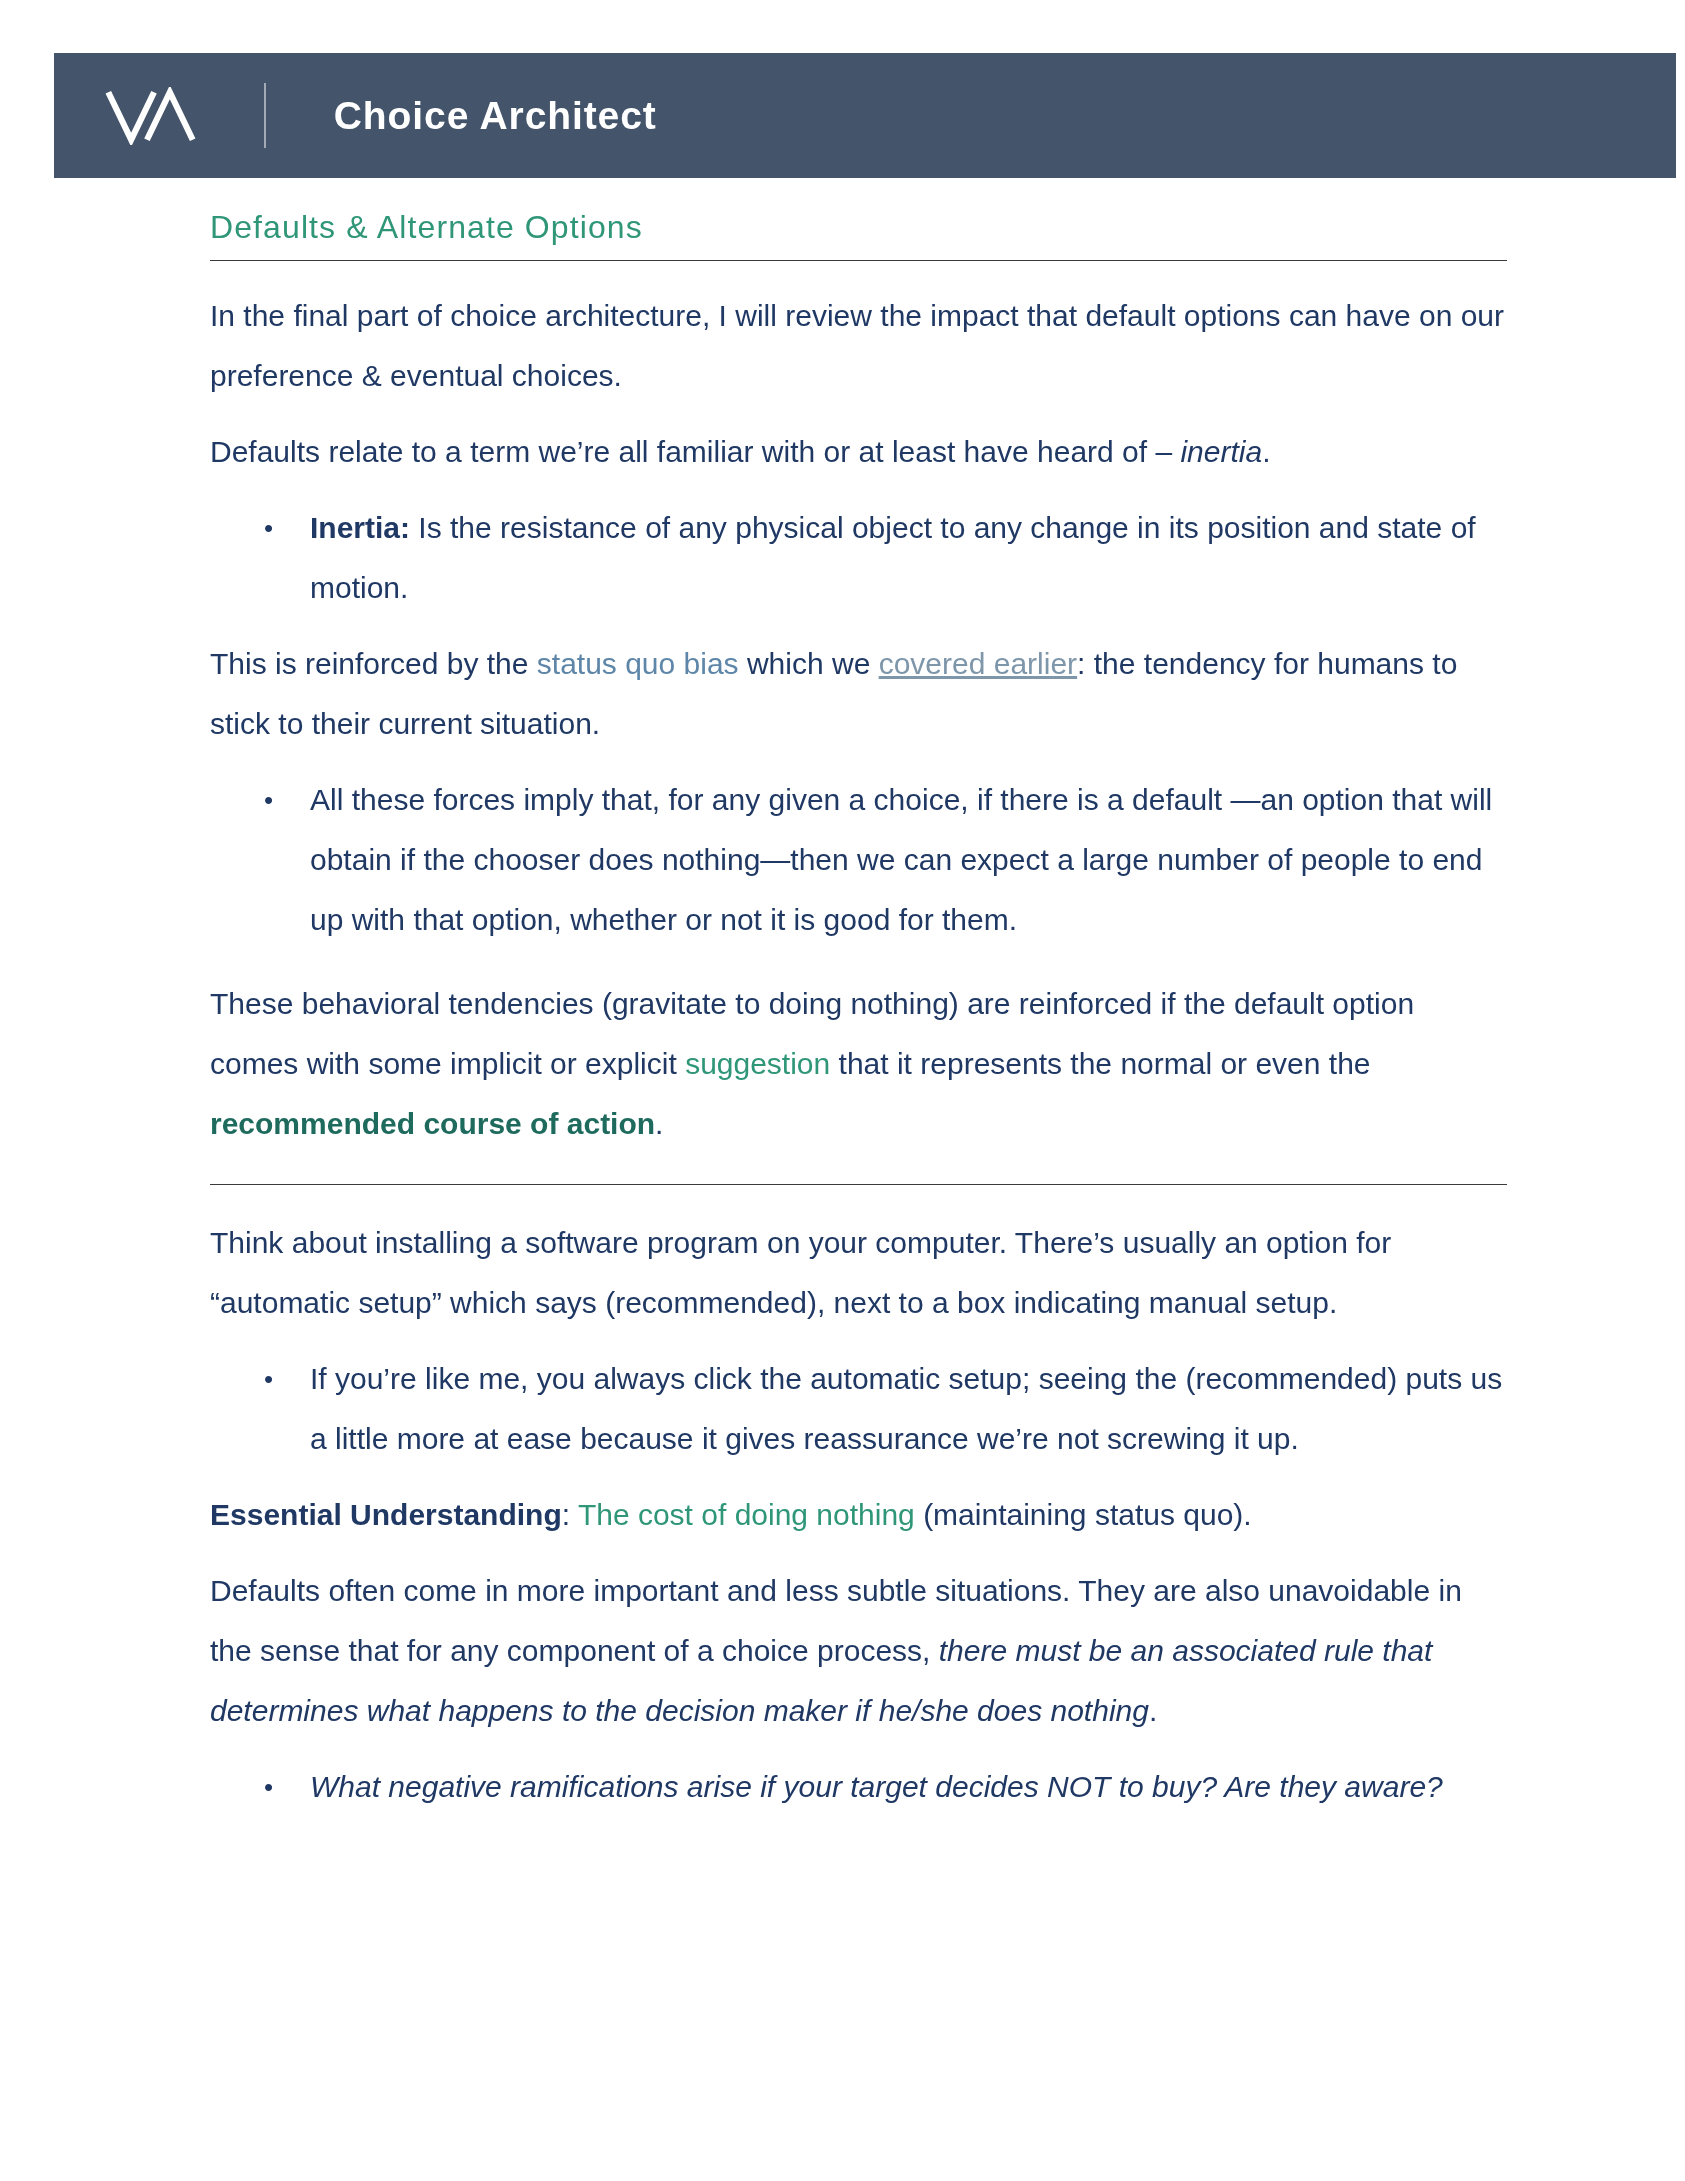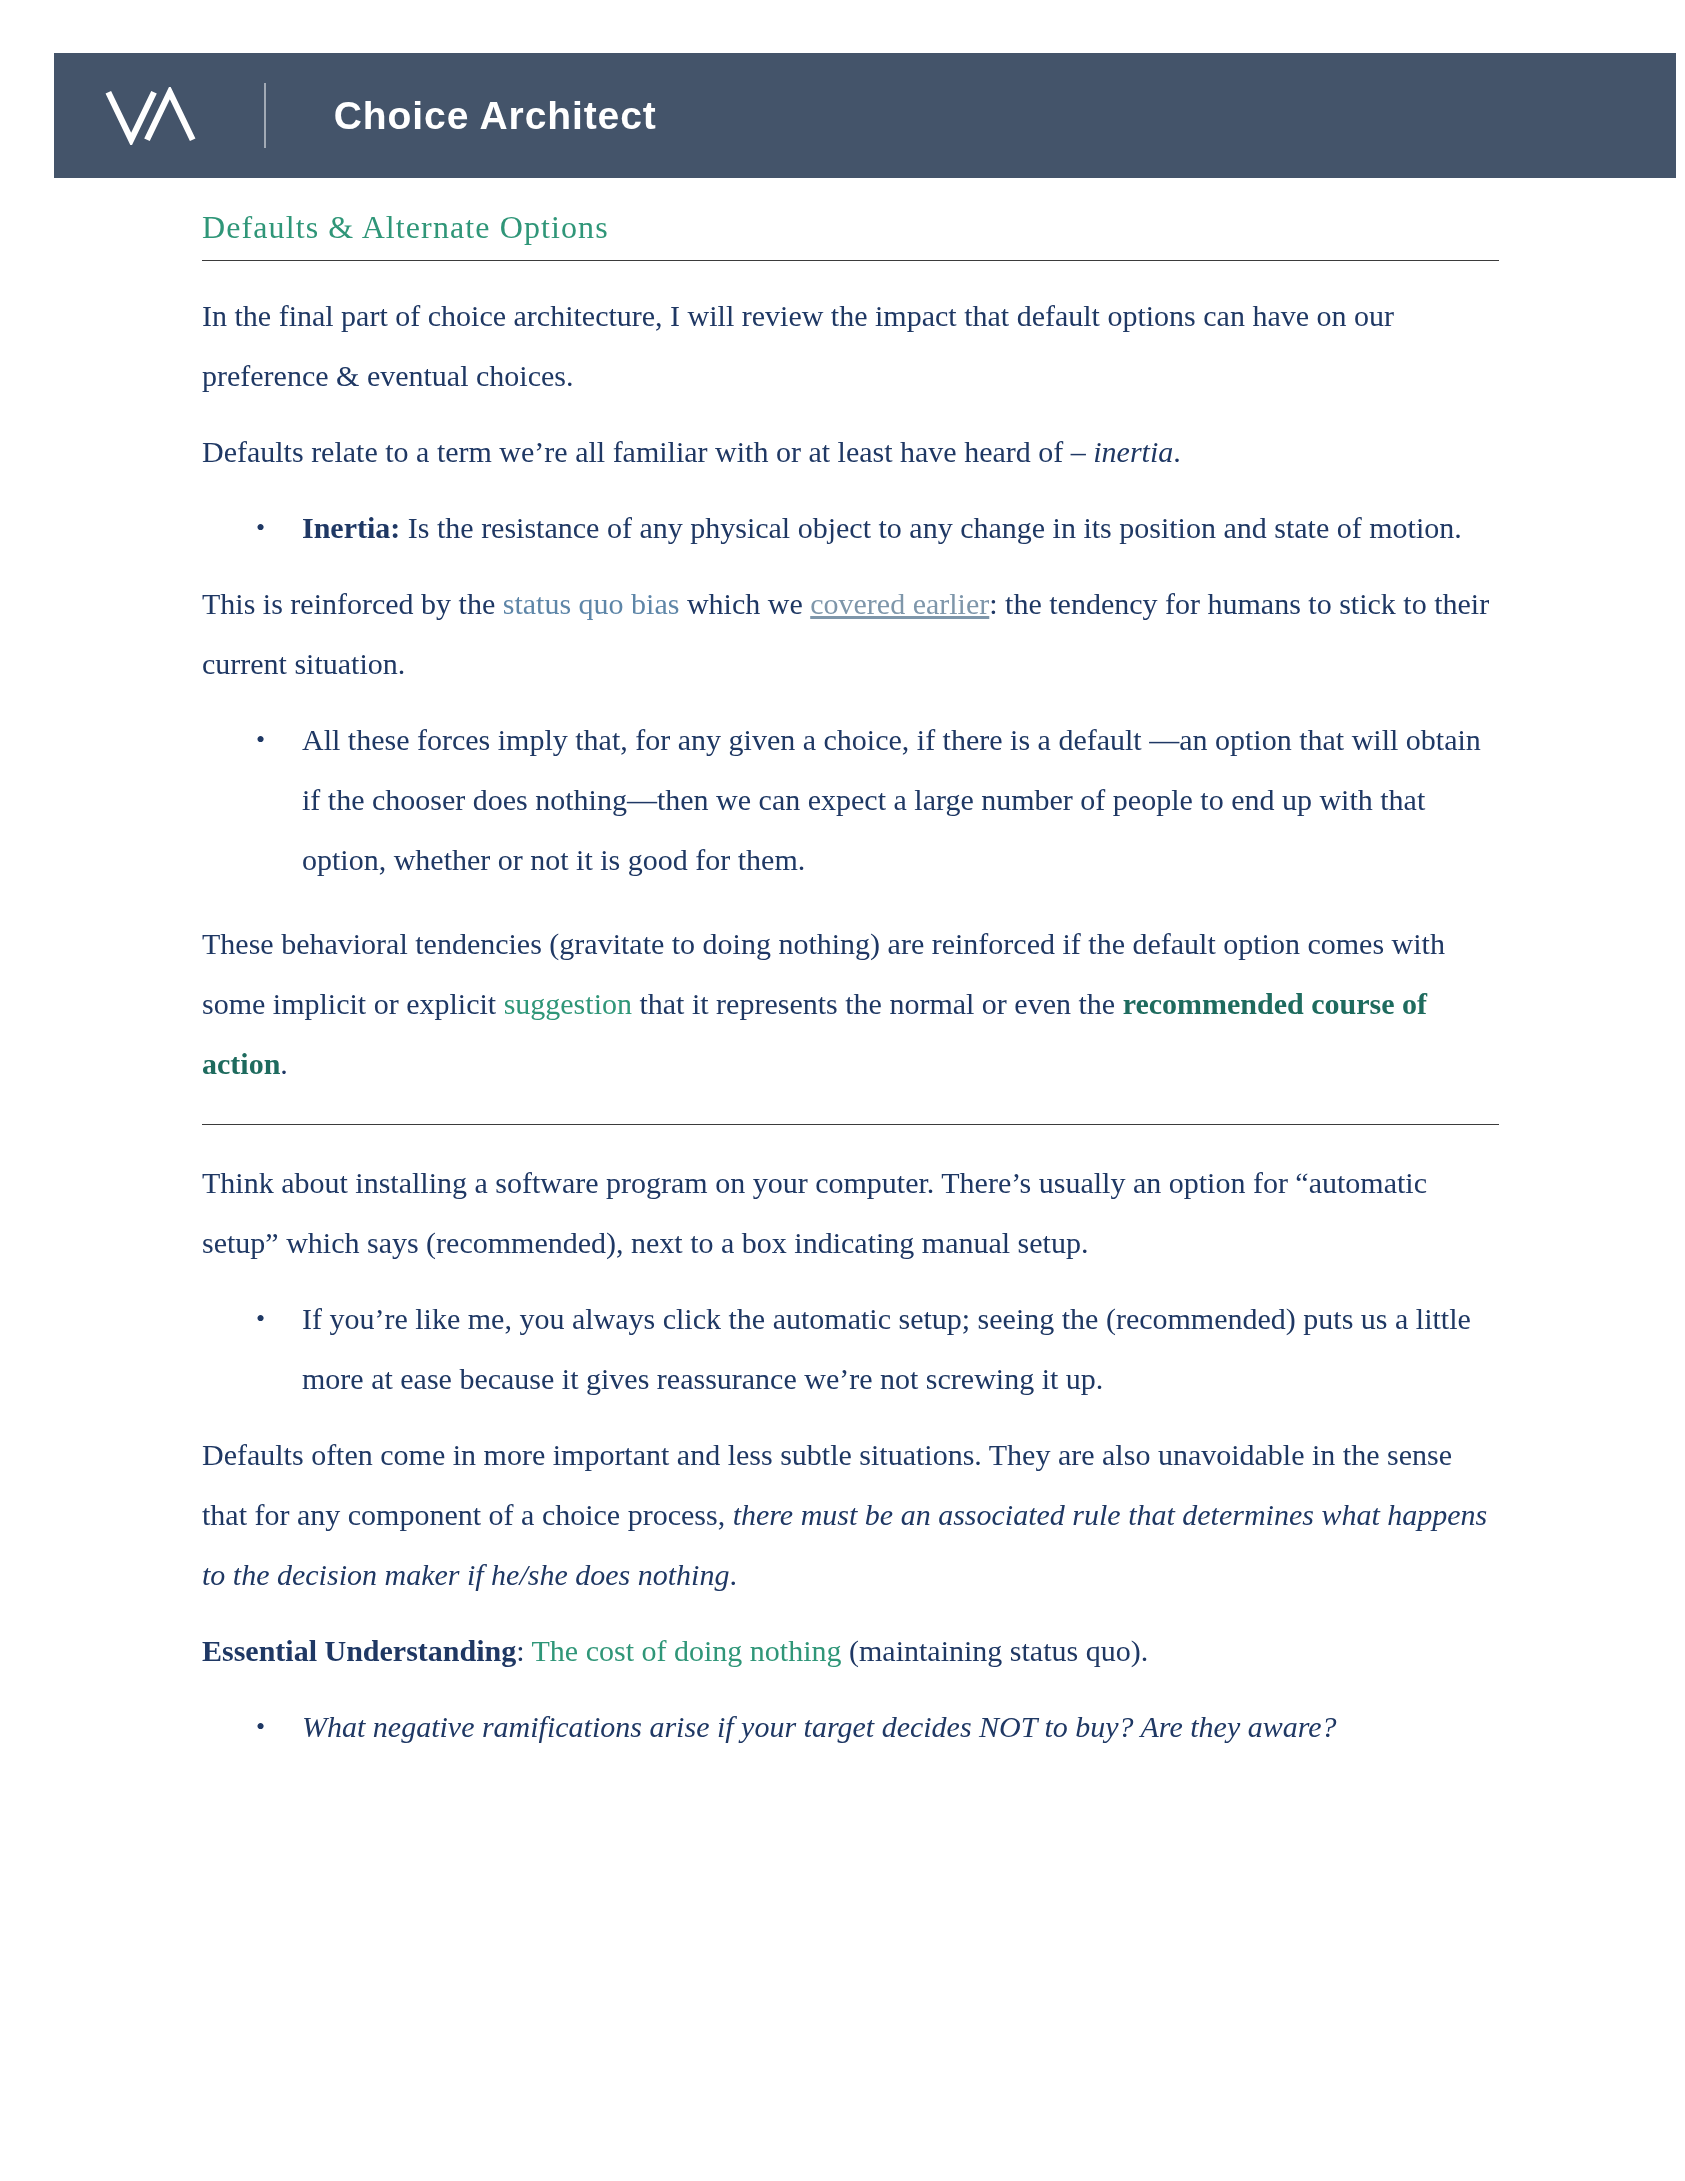--- a/index.html
+++ b/index.html
@@ -10,21 +10,21 @@
     color:var(--body_text, #1F3864);
   }
   .header {
     position:absolute; top:53px; left:54px; right:8.8px; height:125px;
     background:var(--header_bg, #44546A);
     display:flex; align-items:center; padding-left:49px;gap:36px;
   }
   .logo svg { display:block; }
   .hsep { width:1.8px; height:65px; background:rgba(255,255,255,0.5); margin:0 32px 0 30px; flex:none; }
   .htitle { color:#ffffff; font-size:39px; font-weight:600; letter-spacing:0.9px; }
-  .content { position:absolute; top:209px; left:202px; width:1297px;font-family:Liberation Serif, serif; }
+  .content { position:absolute; top:209px; left:210px; width:1297px; }
   .heading {
     color:var(--heading_green, #2F9678);
     font-size:32px; font-weight:500; letter-spacing:1.1px; margin-bottom:14px;
   }
   .rule { height:0; border:none; border-top:1.8px solid var(--rule, #3B3B3B); }
   .rule.top { margin-bottom:24.6px; }
   .rule.block-rule { margin:30px 0 28px 0; }
   .para { font-size:30px; line-height:60px; margin-bottom:16px; }
   .bullet { display:flex; font-size:30px; line-height:60px; margin-bottom:16px; padding-left:54px; }
   .dot { width:46px; flex:none; font-size:26px; }
@@ -68,21 +68,21 @@
         <span class="dot">•</span>
         <span class="btext"><span>All these forces imply that, for any given a choice, if there is a default —an option that will obtain if the chooser does nothing—then we can expect a large number of people to end up with that option, whether or not it is good for them.</span></span>
       </div>
       <div class="para space-before"><span>These behavioral tendencies (gravitate to doing nothing) are reinforced if the default option comes with some implicit or explicit </span><span class="c-green">suggestion</span><span> that it represents the normal or even the </span><span class="b c-teal">recommended course of action</span><span>.</span></div>
       <div class="rule block-rule"></div>
       <div class="para"><span>Think about installing a software program on your computer. There’s usually an option for “automatic setup” which says (recommended), next to a box indicating manual setup.</span></div>
       <div class="bullet">
         <span class="dot">•</span>
         <span class="btext"><span>If you’re like me, you always click the automatic setup; seeing the (recommended) puts us a little more at ease because it gives reassurance we’re not screwing it up.</span></span>
       </div>
+      <div class="para"><span class="b">Essential Understanding</span><span>: </span><span class="c-green">The cost of doing nothing</span><span> (maintaining status quo).</span></div>
       <div class="para"><span>Defaults often come in more important and less subtle situations. They are also unavoidable in the sense that for any component of a choice process, </span><span class="i">there must be an associated rule that determines what happens to the decision maker if he/she does nothing</span><span>.</span></div>
-      <div class="para"><span class="b">Essential Understanding</span><span>: </span><span class="c-green">The cost of doing nothing</span><span> (maintaining status quo).</span></div>
       <div class="bullet">
         <span class="dot">•</span>
         <span class="btext"><span class="i">What negative ramifications arise if your target decides NOT to buy? Are they aware?</span></span>
       </div>
     </div>
 </div>
 
 
 </body></html>

